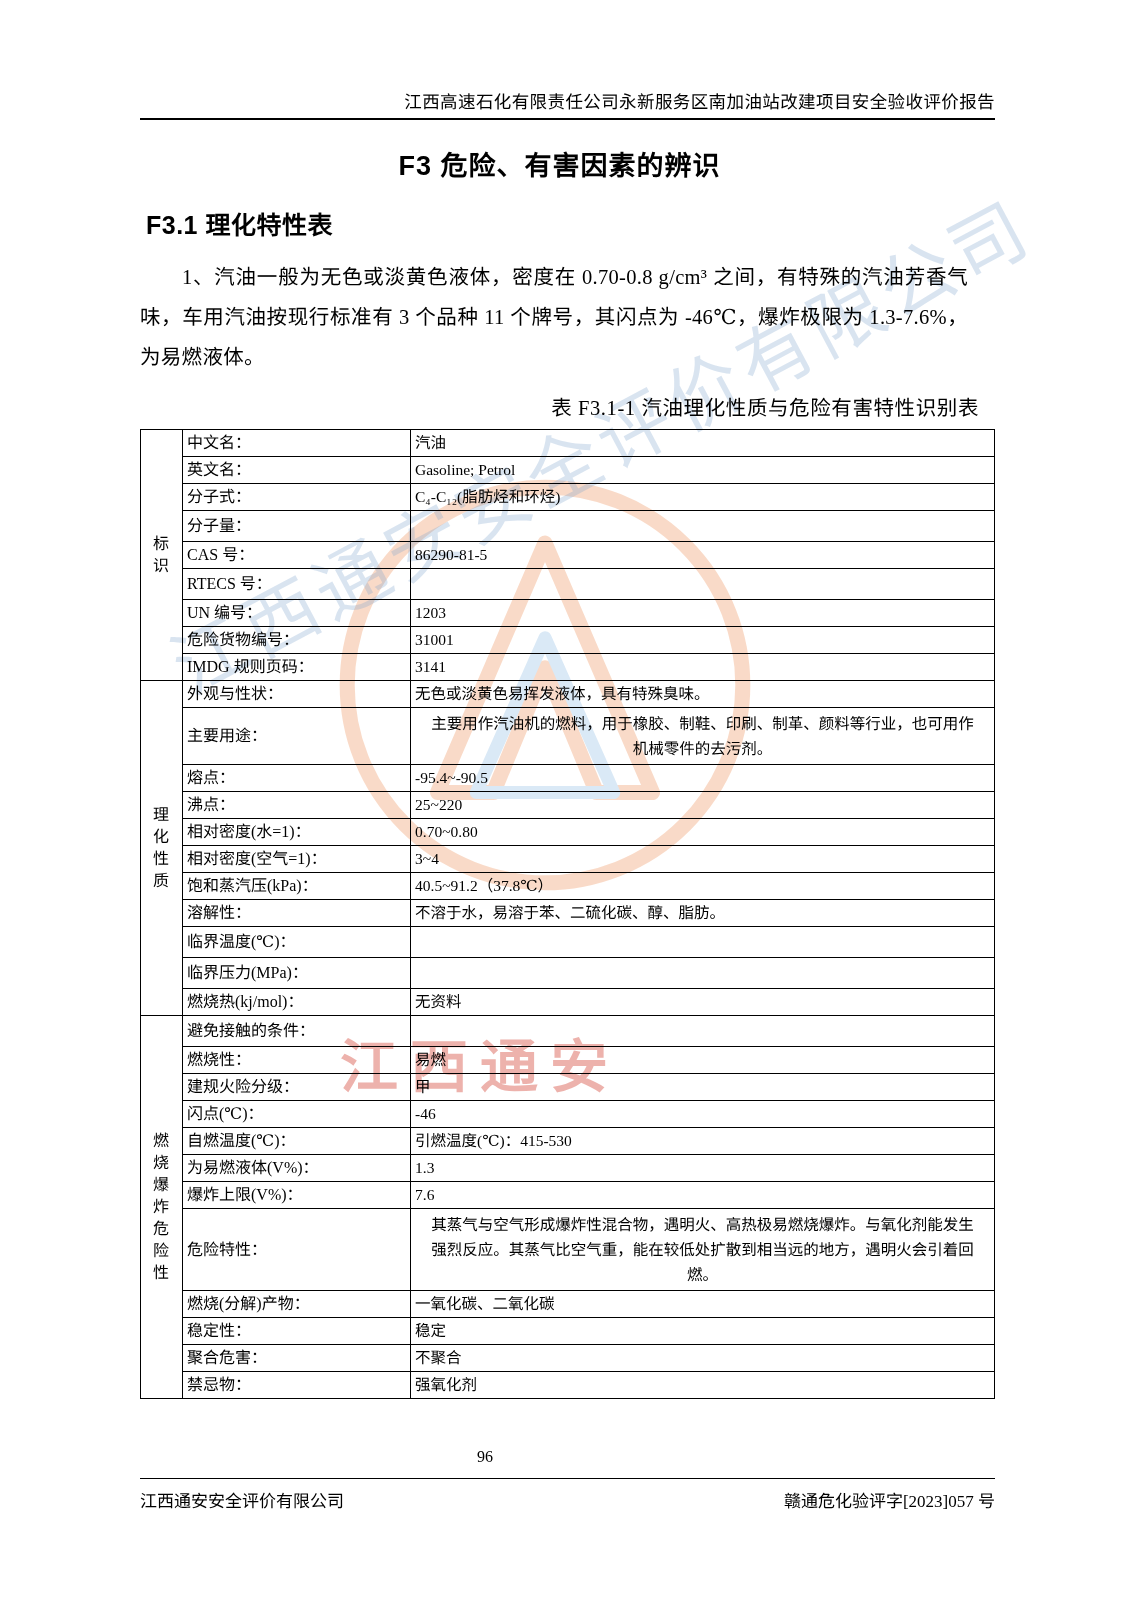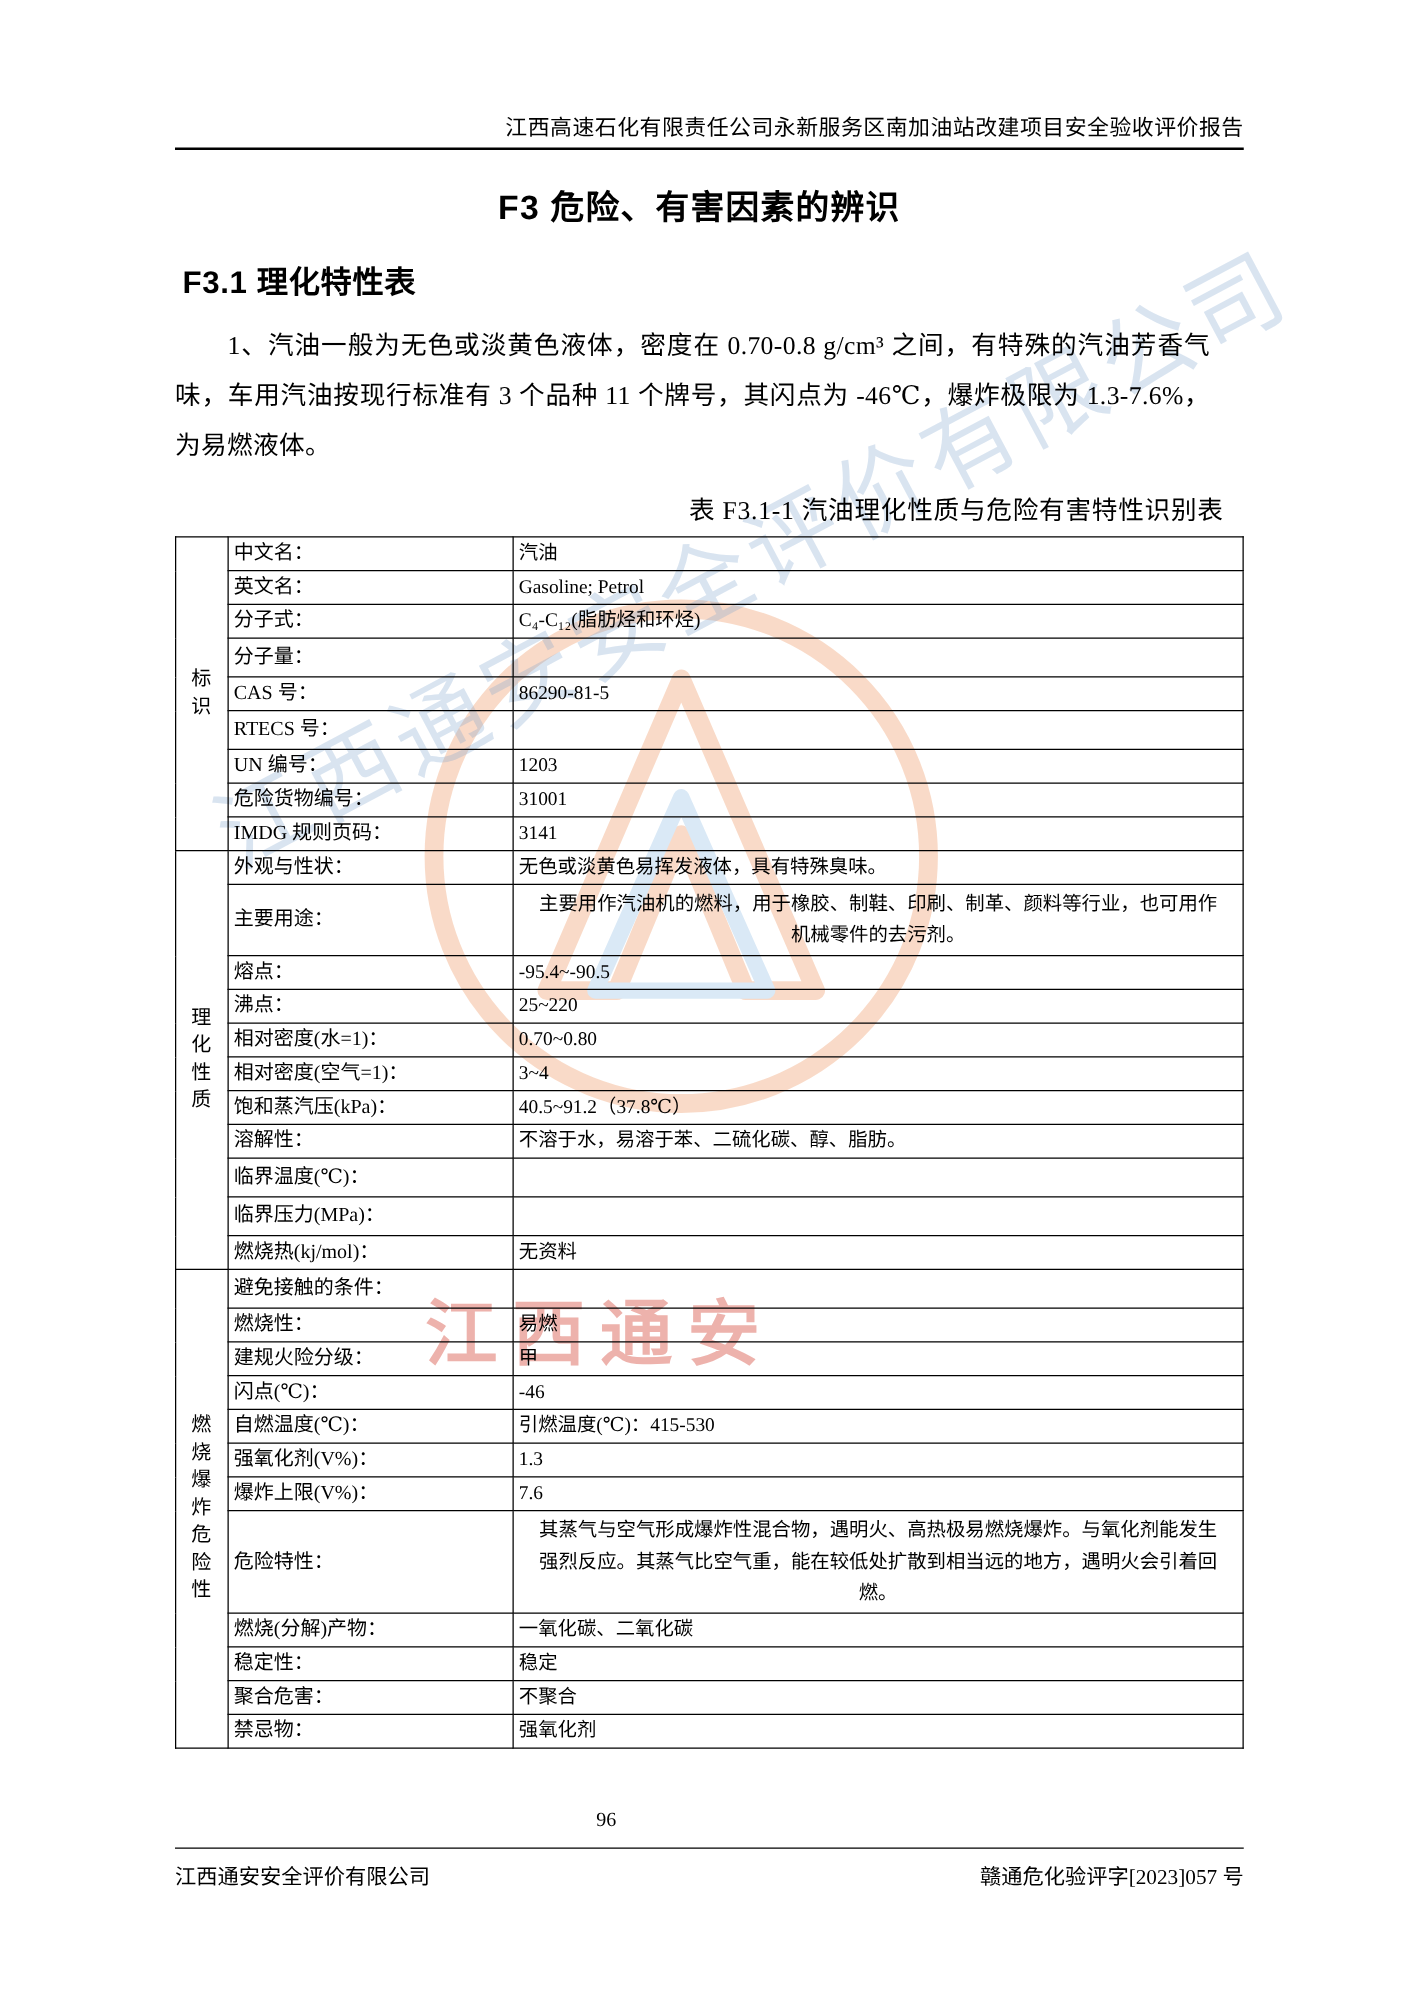--- a/index.html
+++ b/index.html
@@ -345,21 +345,21 @@
         </tr>
         <tr>
           <td class="label">闪点(℃)：</td>
           <td class="value">-46</td>
         </tr>
         <tr>
           <td class="label">自燃温度(℃)：</td>
           <td class="value">引燃温度(℃)：415-530</td>
         </tr>
         <tr>
-          <td class="label">强氧化剂(V%)：</td>
+          <td class="label">为易燃液体(V%)：</td>
           <td class="value">1.3</td>
         </tr>
         <tr>
           <td class="label">爆炸上限(V%)：</td>
           <td class="value">7.6</td>
         </tr>
         <tr>
           <td class="label">危险特性：</td>
           <td class="value just">其蒸气与空气形成爆炸性混合物，遇明火、高热极易燃烧爆炸。与氧化剂能发生强烈反应。其蒸气比空气重，能在较低处扩散到相当远的地方，遇明火会引着回燃。</td>
         </tr>

